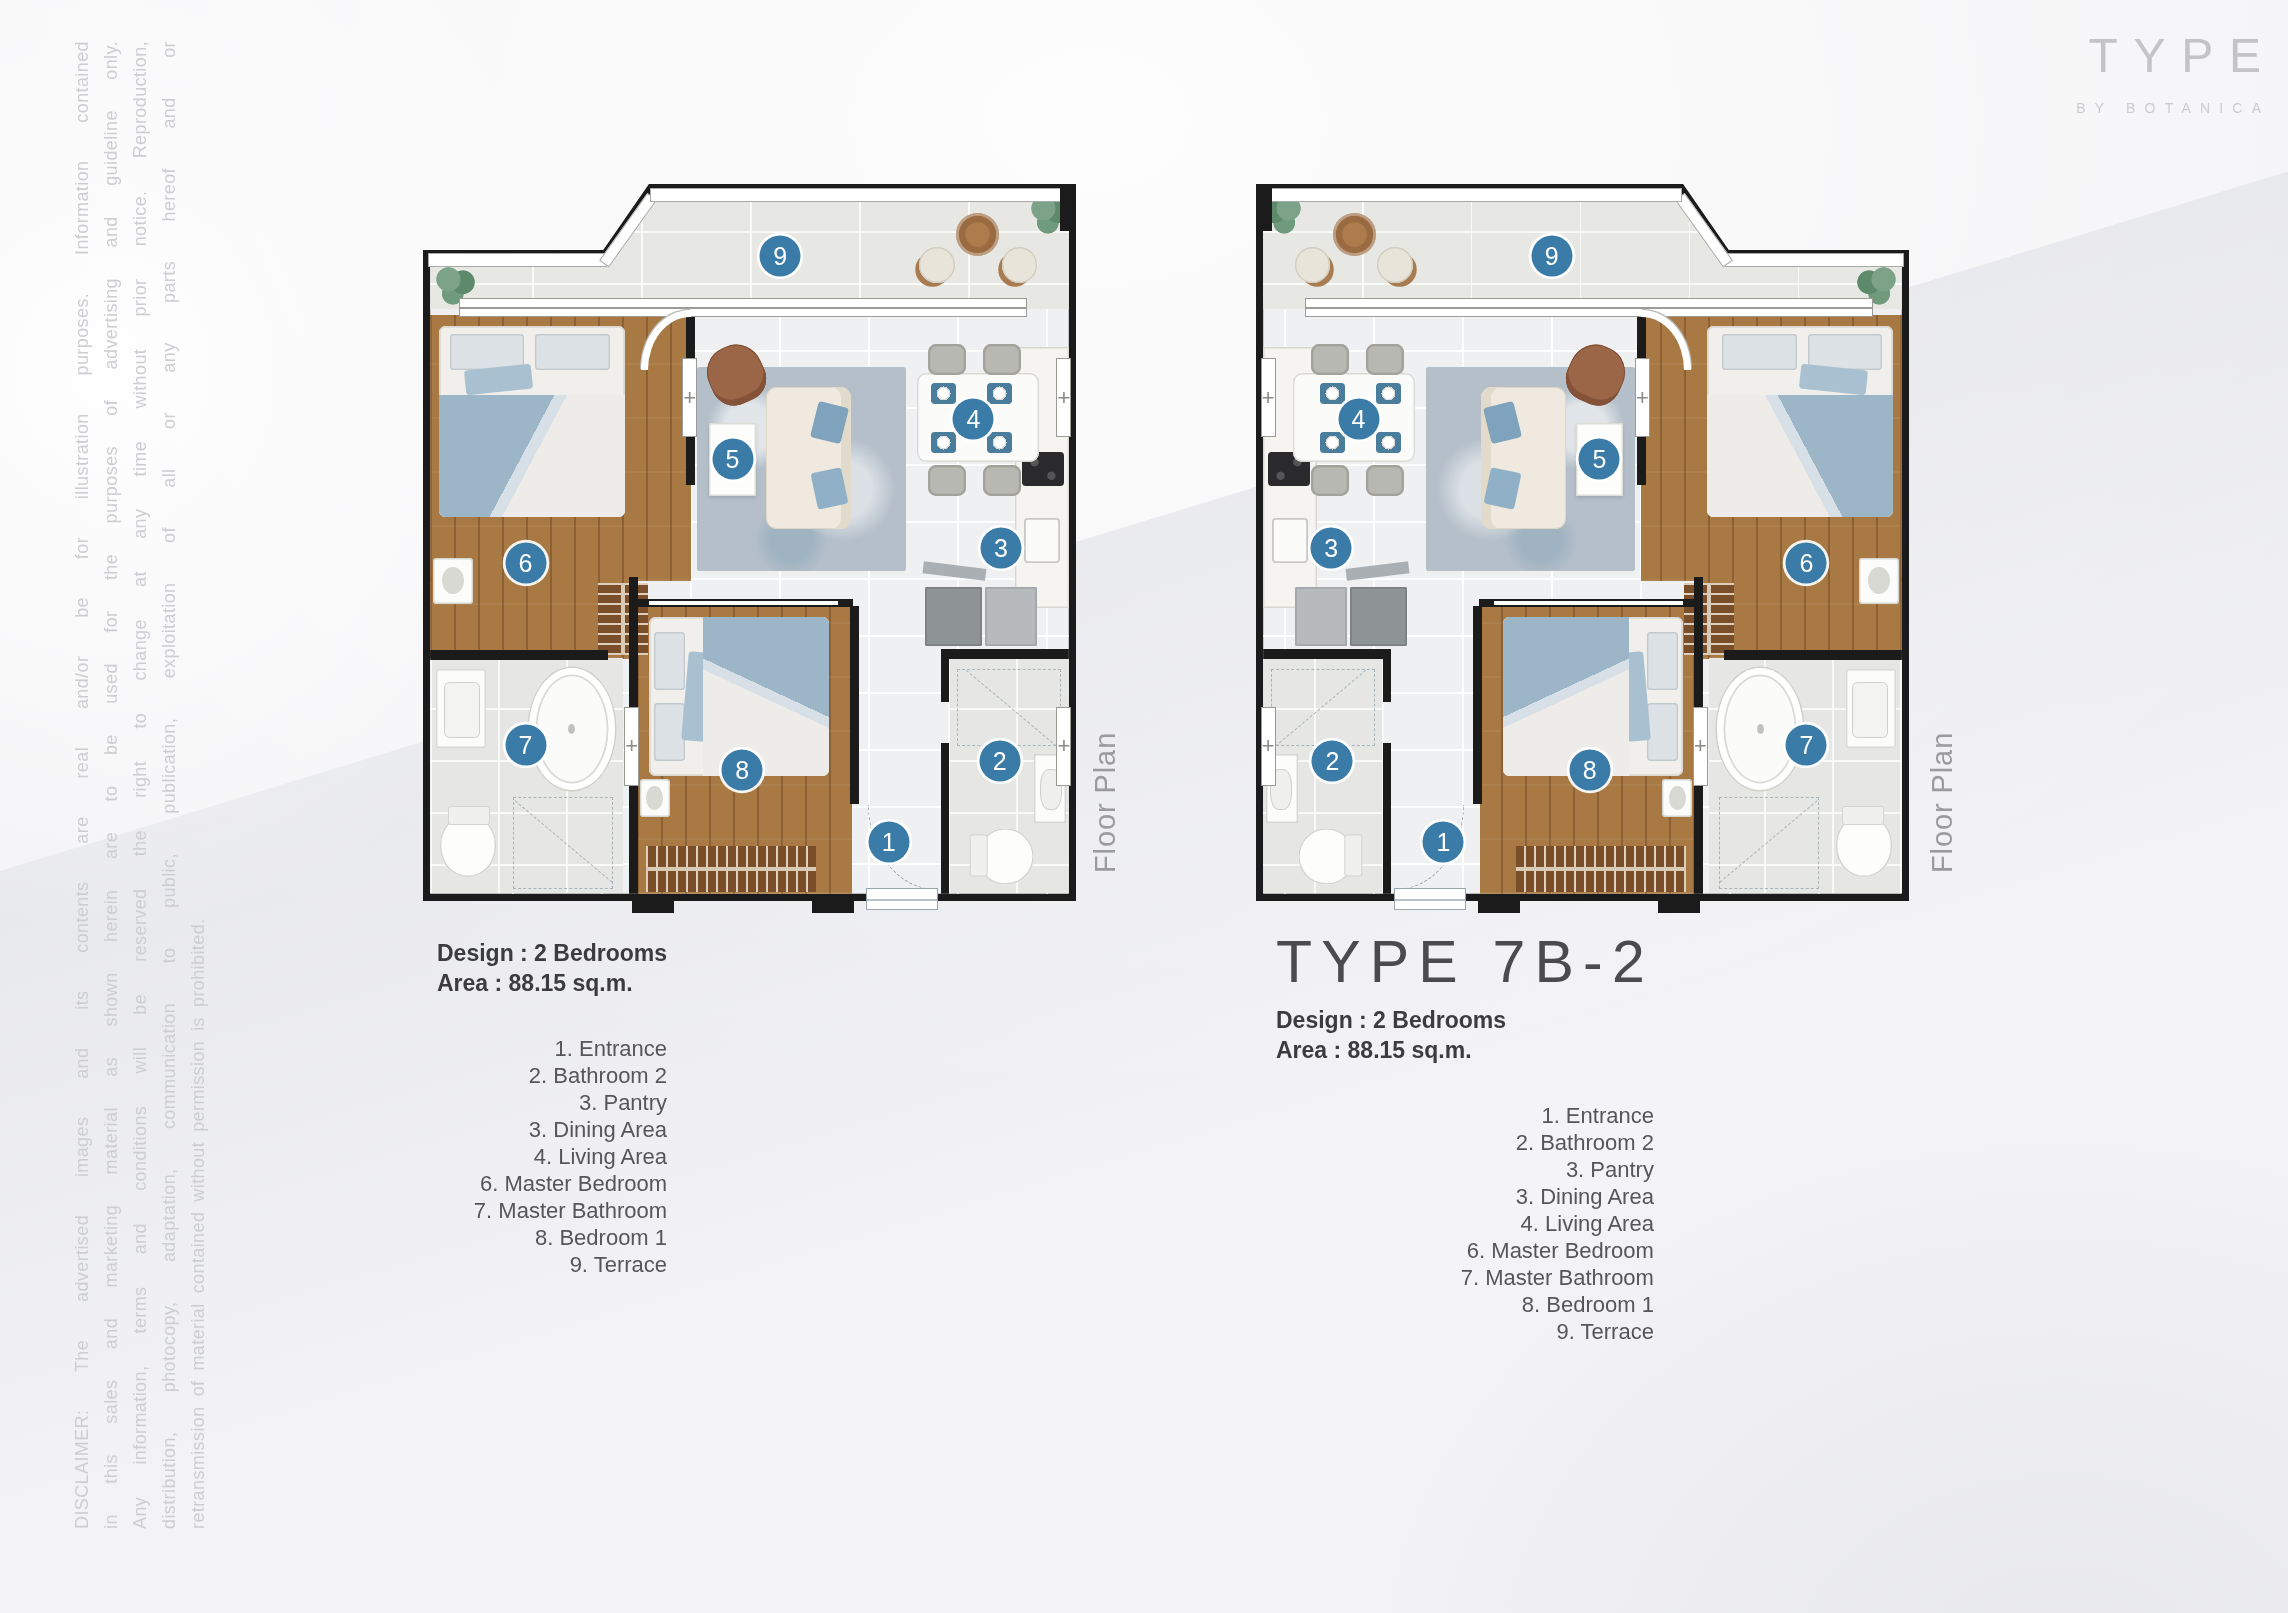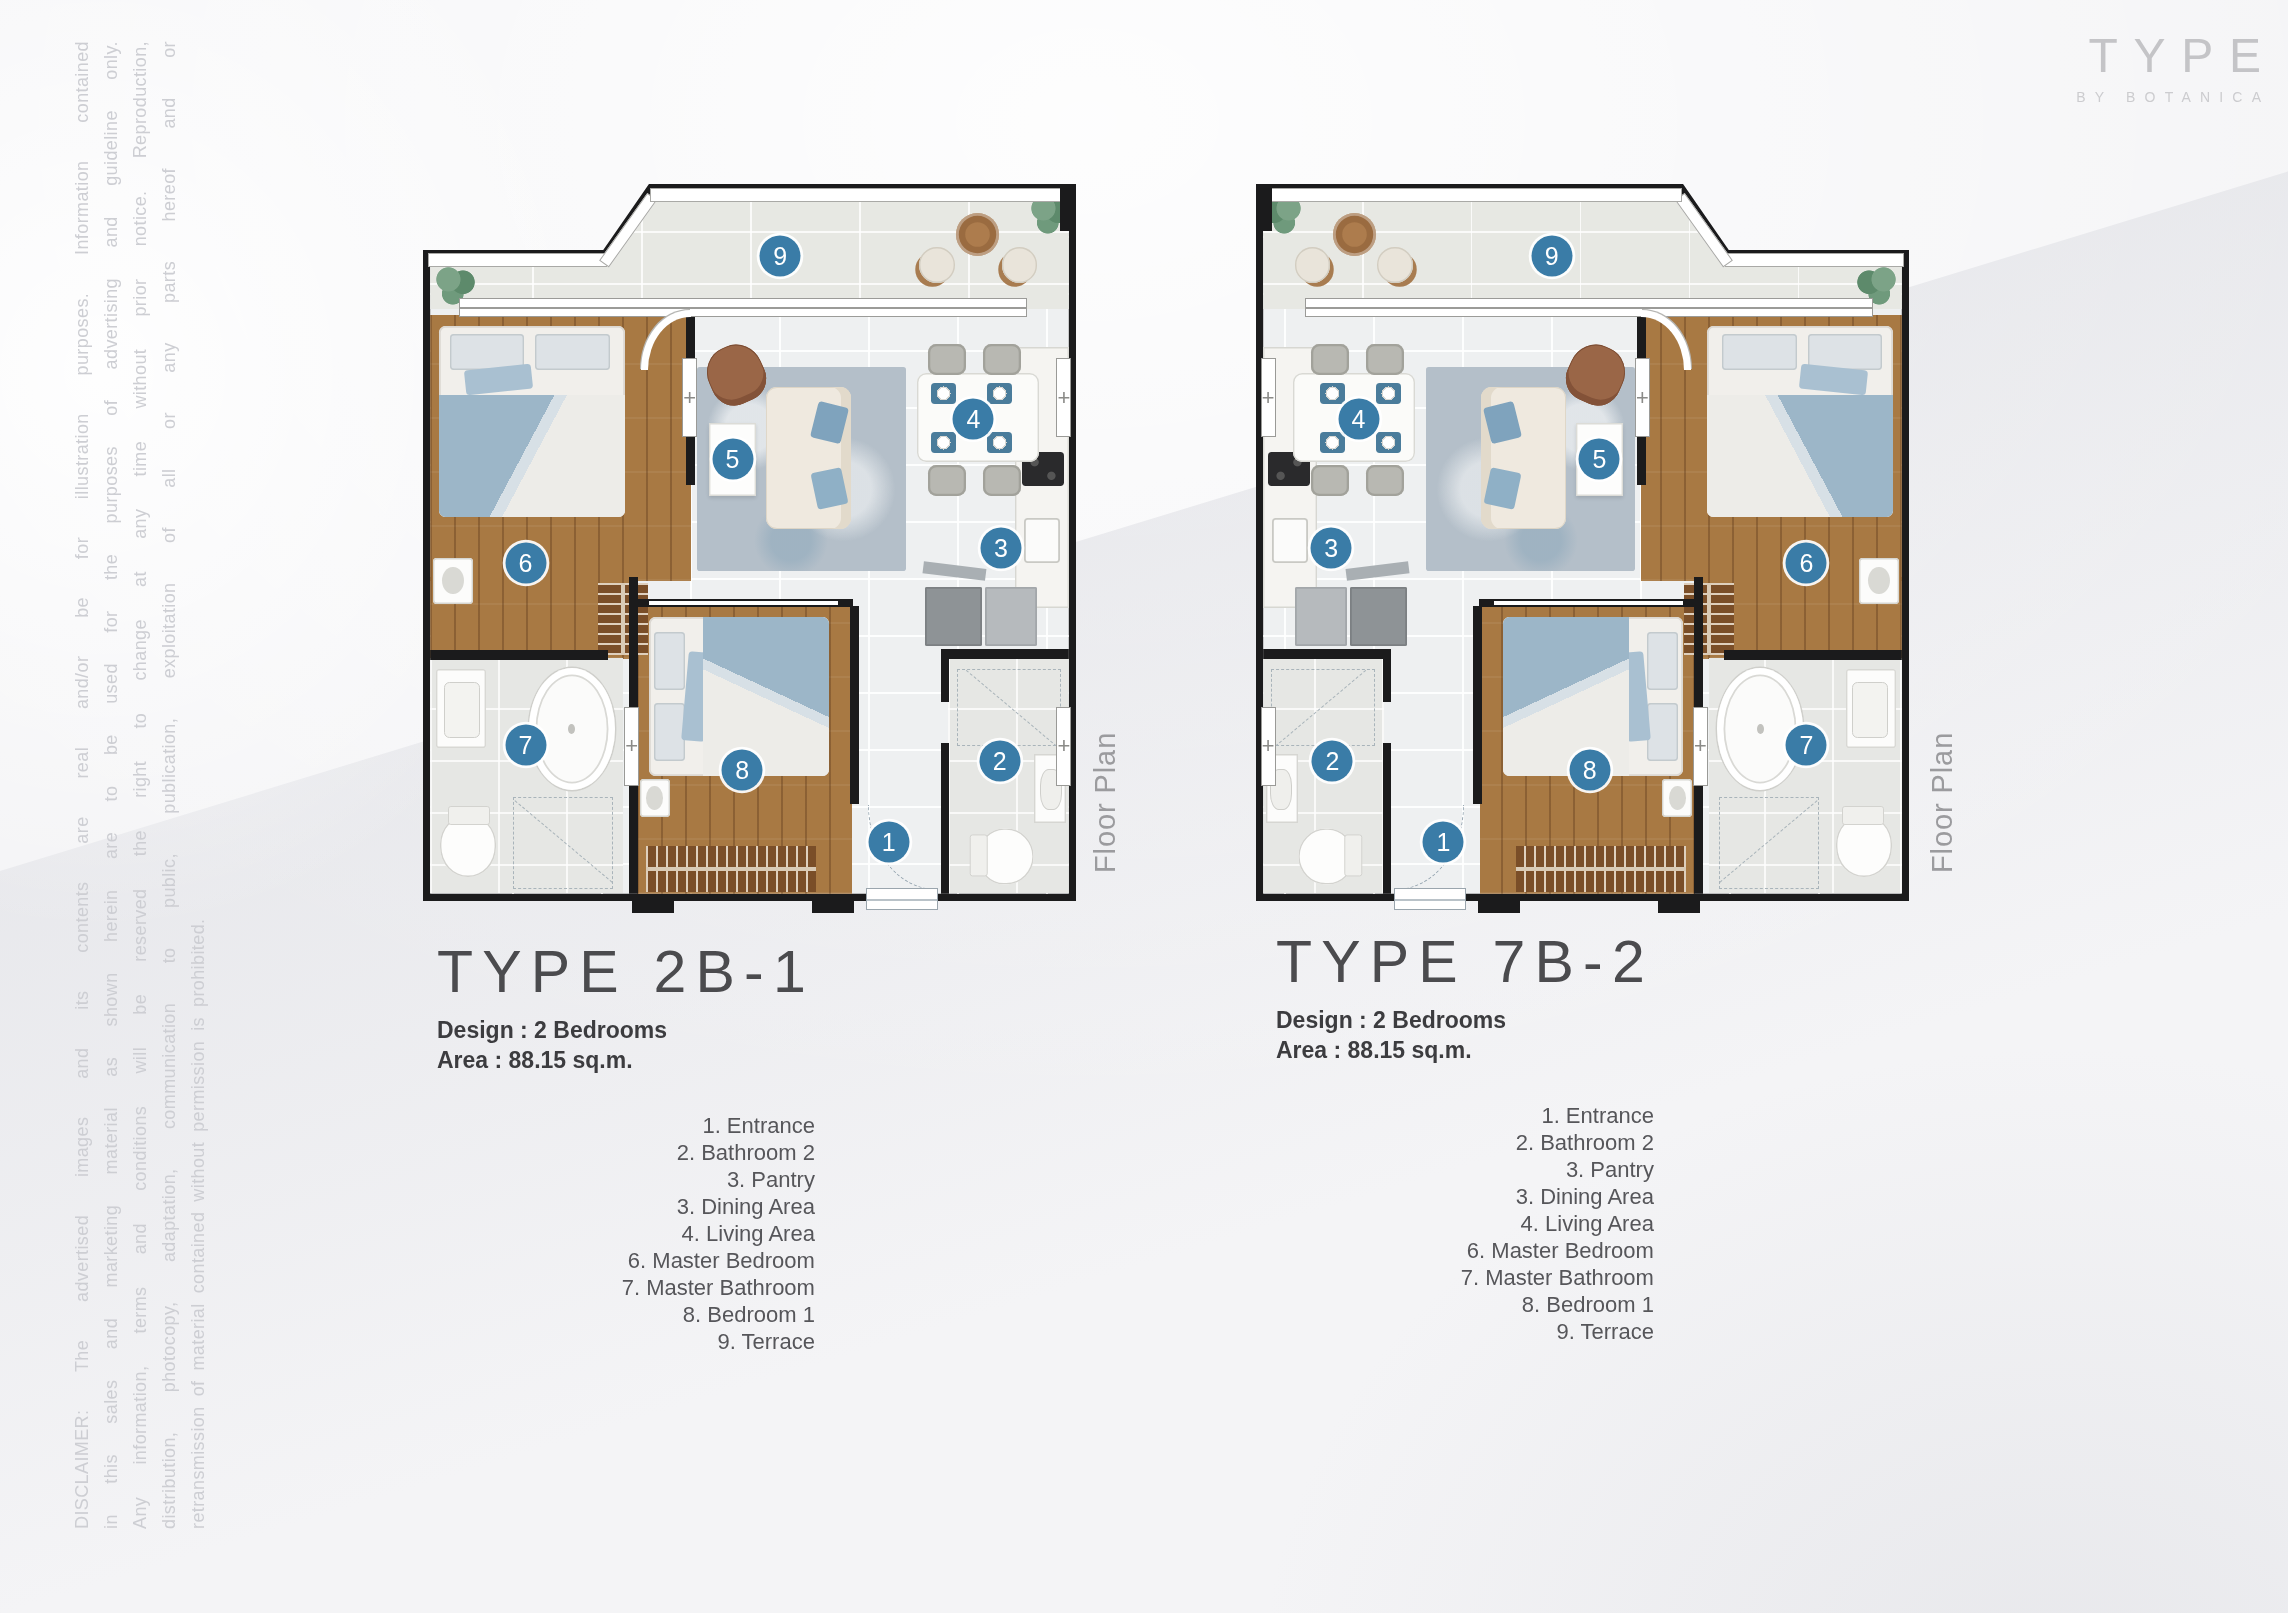--- a/index.html
+++ b/index.html
@@ -13,21 +13,21 @@
   .bg-b{position:absolute;left:-12%;top:34%;width:130%;height:130%;transform:rotate(-17deg);
         background:linear-gradient(to bottom, rgba(222,223,228,.55), rgba(222,223,228,0) 34%);}
   .bg-c{position:absolute;right:-25%;bottom:-45%;width:70%;height:80%;border-radius:50%;
         background:radial-gradient(closest-side, rgba(219,220,225,.5), rgba(219,220,225,0));}
   .bg-d{position:absolute;left:-18%;top:-12%;width:45%;height:70%;border-radius:50%;
         background:radial-gradient(closest-side, rgba(255,255,255,.9), rgba(255,255,255,0));}
 
   
   .logo{position:absolute;right:28px;top:28px;text-align:right;}
   .logo .name{font-size:48px;letter-spacing:15.7px;color:#c4c4c7;font-weight:400;margin-right:-15.7px;}
-  .logo .tagline{font-size:14px;letter-spacing:9.2px;color:#cccccf;font-weight:400;margin-top:6px;margin-right:-9.2px;}
+  .logo .tagline{font-size:14px;letter-spacing:9.2px;color:#cccccf;font-weight:400;margin-top:17px;margin-right:-9.2px;}
 
   
   .disclaimer{position:absolute;left:68px;top:41px;width:150px;height:1488px;
       writing-mode:vertical-rl;transform:rotate(180deg);
       font-size:18px;line-height:29px;letter-spacing:0.4px;word-spacing:4.6px;color:#cdced3;}
   .dline{height:100%;text-align-last:justify;}
   .dline:last-child{text-align-last:start;}
 
   
   .fp-label{position:absolute;writing-mode:vertical-rl;transform:rotate(180deg);
@@ -449,21 +449,20 @@
         <div class="marker" style="left: 84.3%; top: 78.4%;">7</div>
         <div class="marker" style="left: 51.1%; top: 81.8%;">8</div>
         <div class="marker" style="left: 45.3%; top: 10.4%;">9</div>
       </div>
   </div>
 
   <div class="fp-label" id="fp-0">Floor Plan</div>
   <div class="fp-label" id="fp-1">Floor Plan</div>
 
   <div class="type-block" id="type-0">
-    <h2 class="type-title">TYPE 2B-1</h2>
     <div class="type-sub">Design : 2 Bedrooms</div>
     <div class="type-sub">Area : 88.15 sq.m.</div>
     <ul class="legend">
         <li>1. Entrance</li>
         <li>2. Bathroom 2</li>
         <li>3. Pantry</li>
         <li>3. Dining Area</li>
         <li>4. Living Area</li>
         <li>6. Master Bedroom</li>
         <li>7. Master Bathroom</li>

